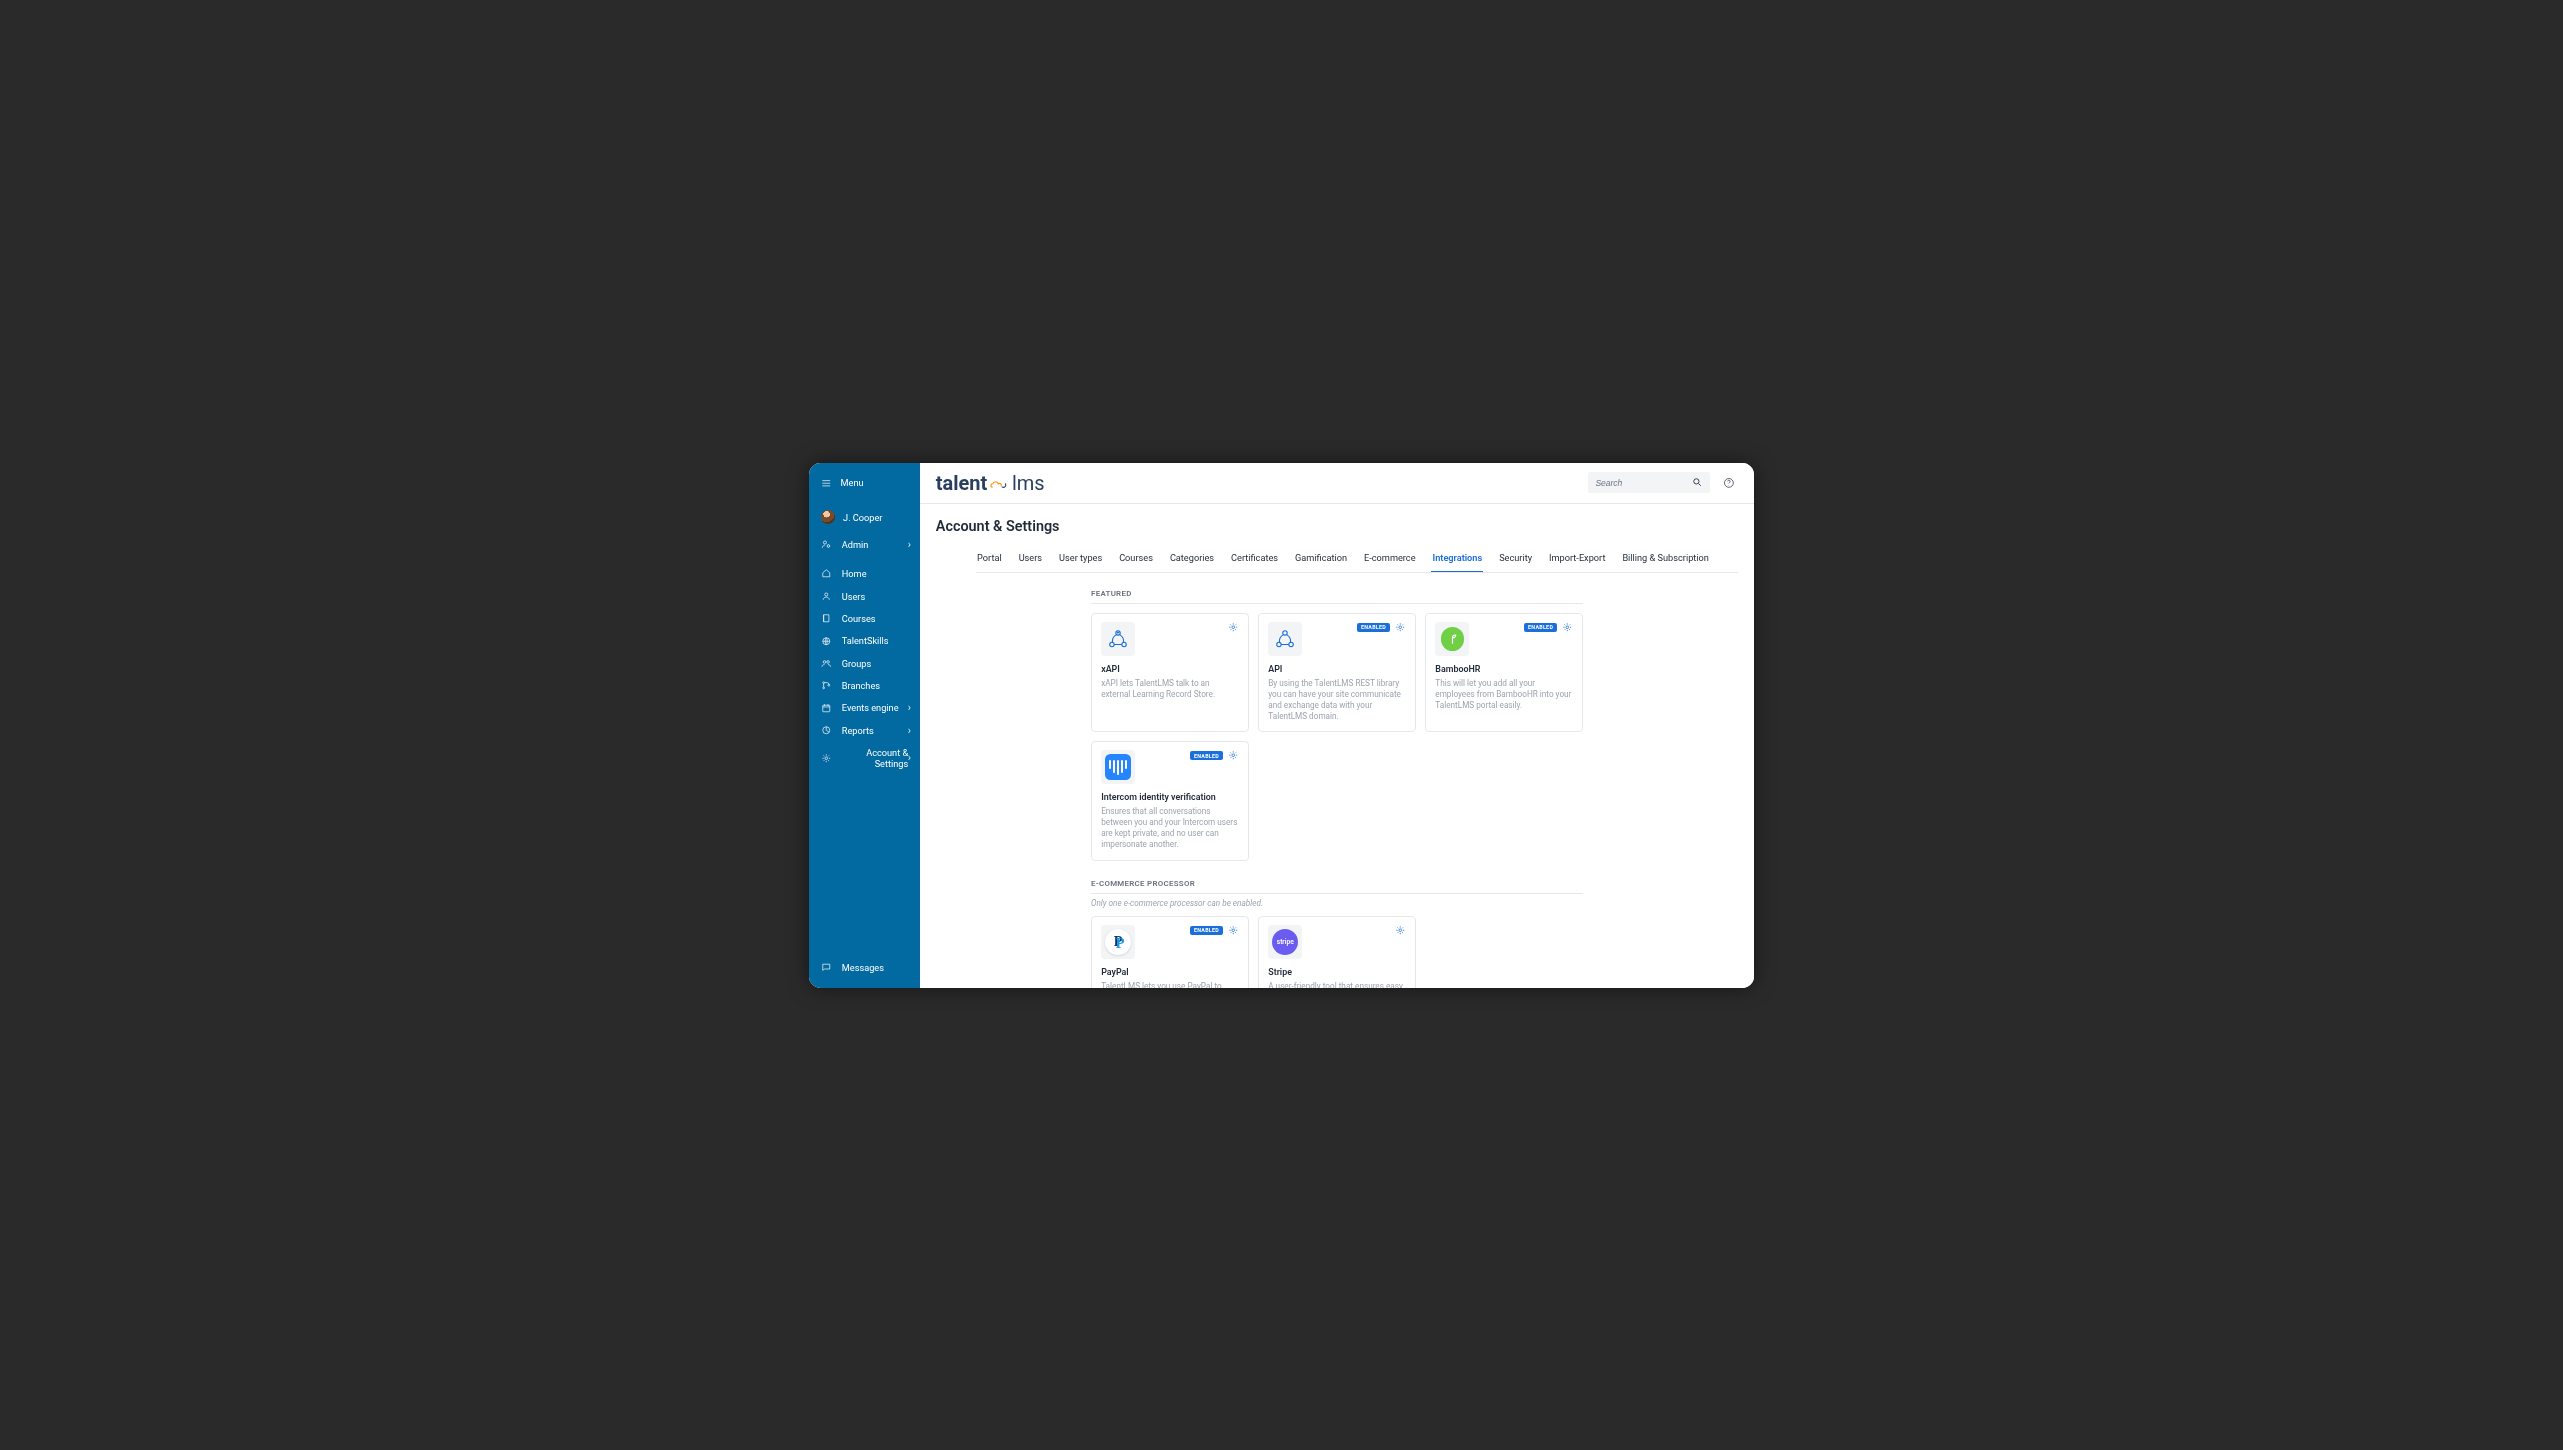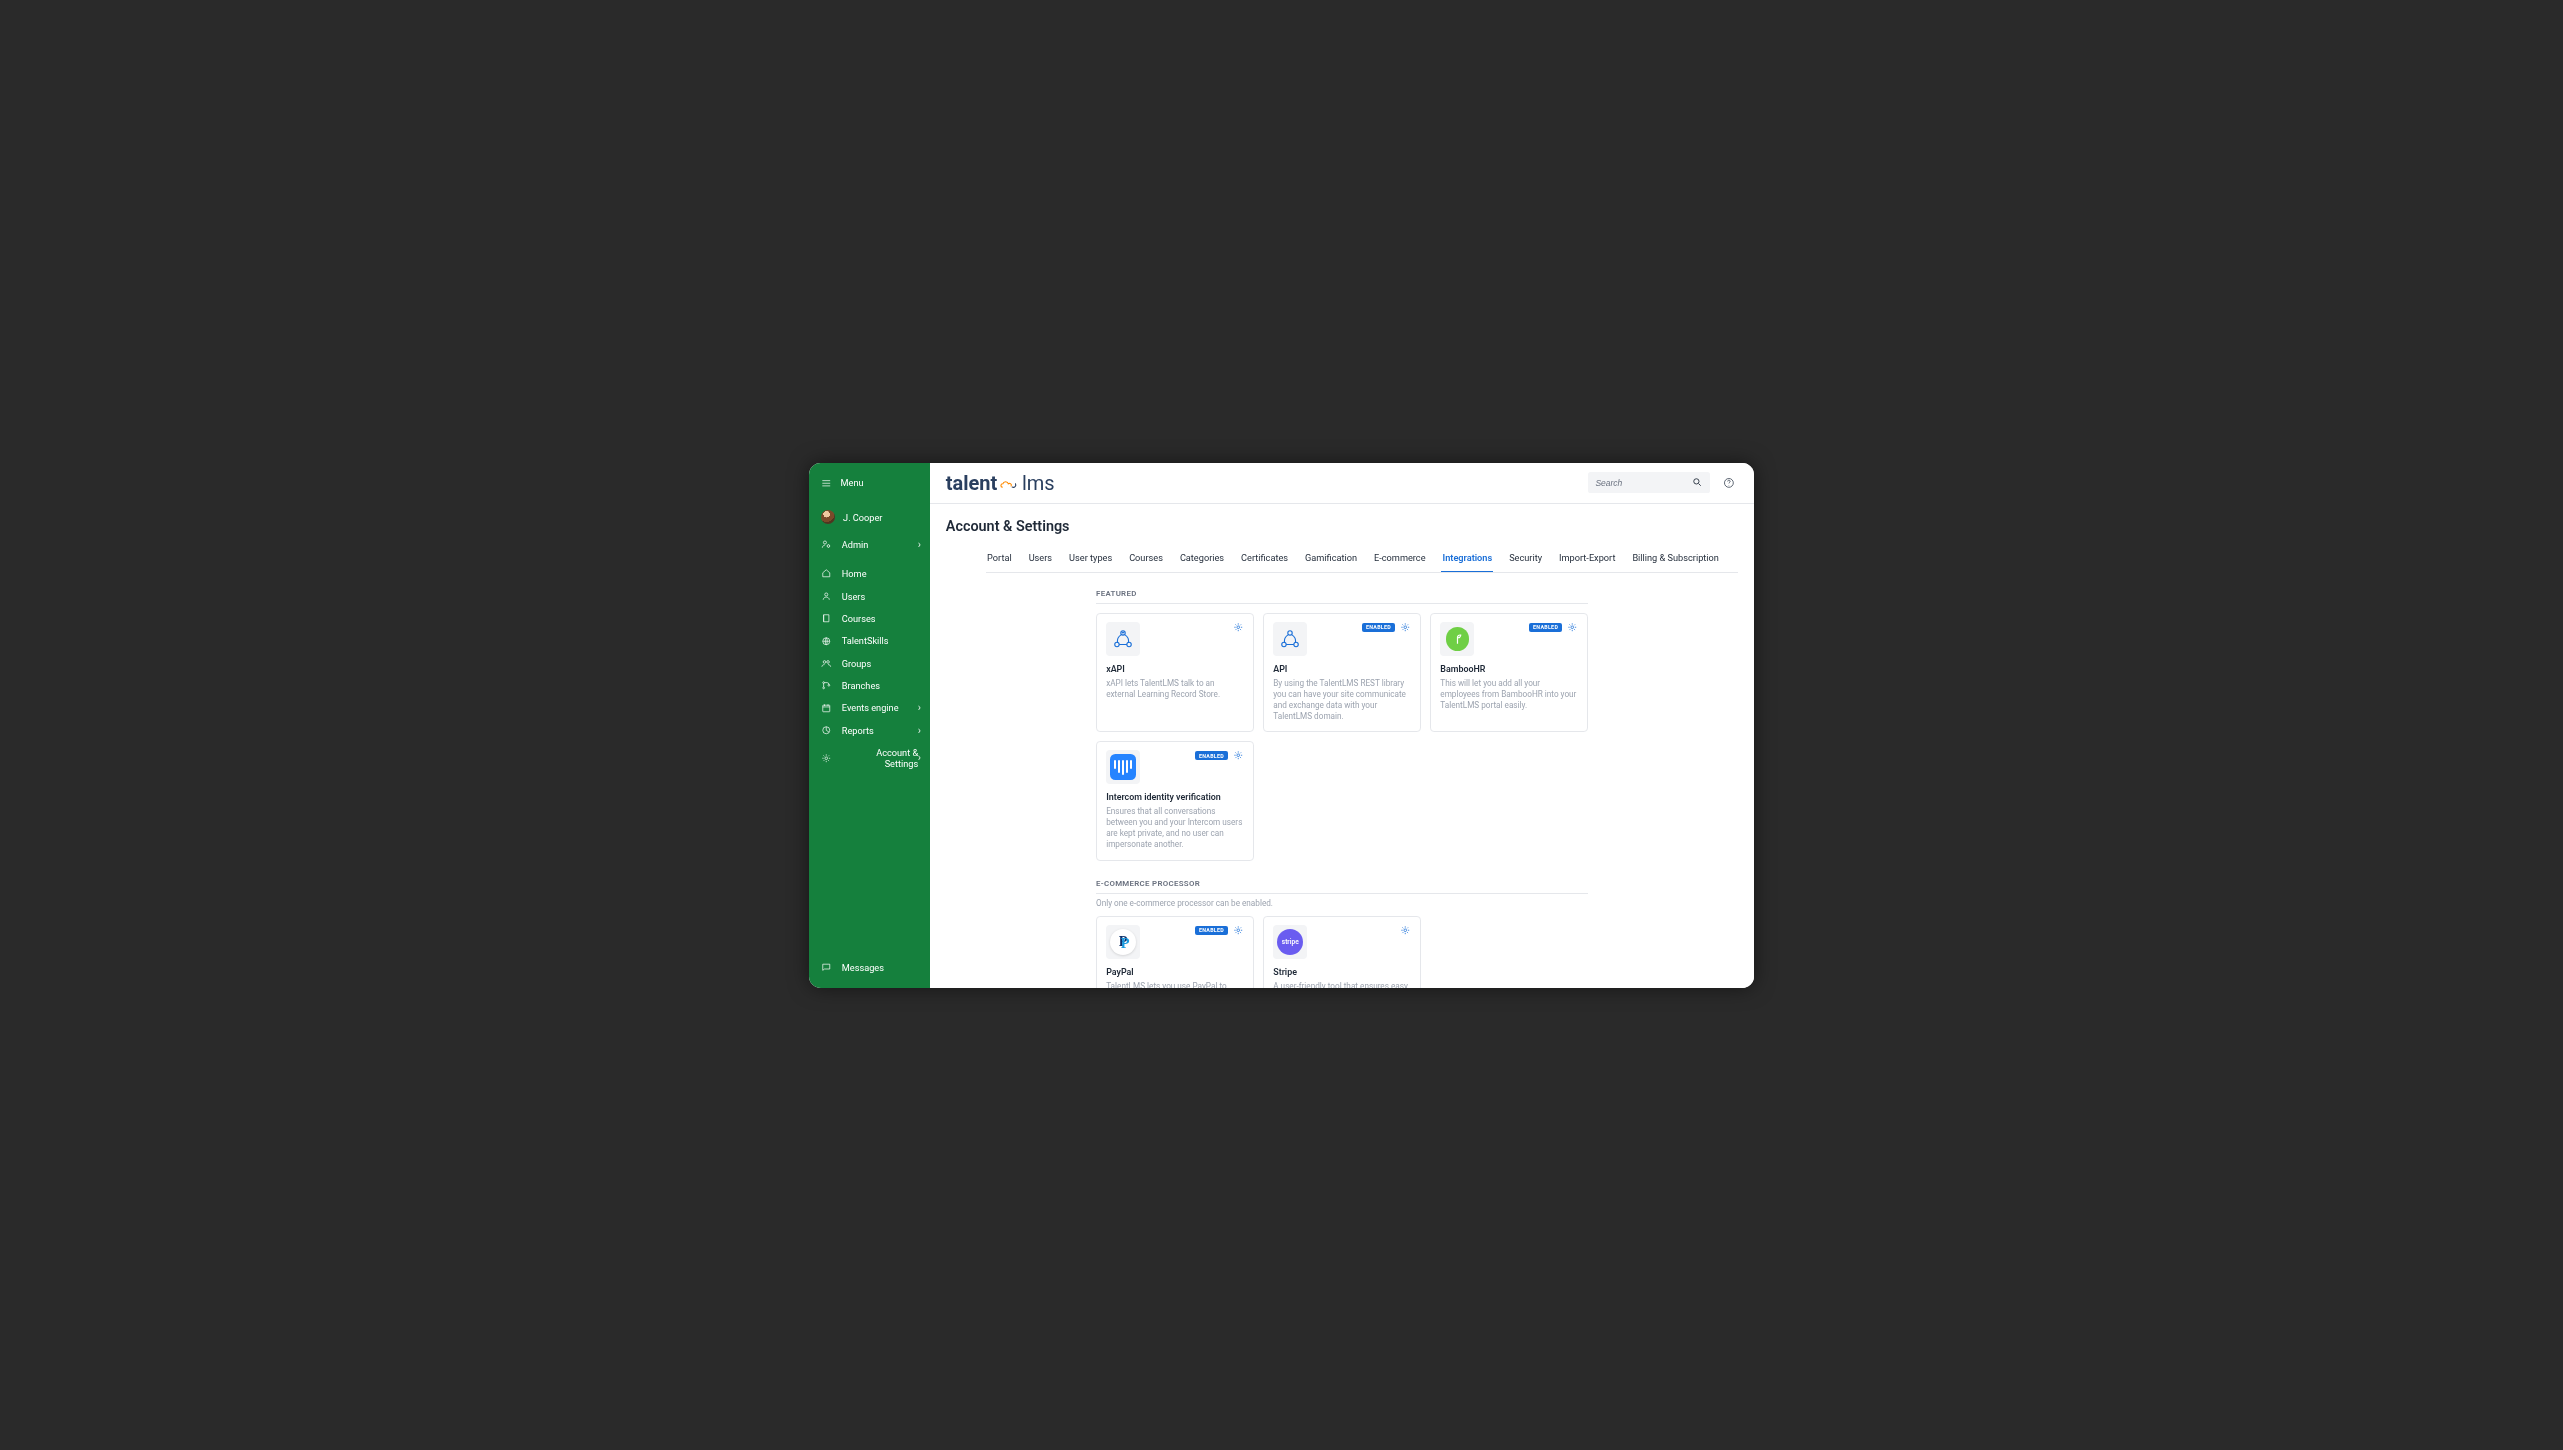--- a/index.html
+++ b/index.html
@@ -15,22 +15,22 @@
   .frame {
     width: 945px;
     height: 525px;
     background: #fff;
     border-radius: 11.8px;
     overflow: hidden;
     display: flex;
     box-shadow: 0 0 19.7px rgba(0,0,0,0.5);
   }
   .sidebar {
-    width: 121px;
-    background: #15803d;
+    width: 111px;
+    background: #0369a1;
     color: #fff;
     display: flex;
     flex-direction: column;
     padding: 9.2px 0;
     flex-shrink: 0;
   }
   .sb-top { padding: 0 11.8px 6.6px; }
   .sb-menu-btn {
     display: flex;
     align-items: center;
@@ -110,21 +110,21 @@
     border-bottom: 1.3px solid transparent;
   }
   .tab.active { color: #1a6fd8; font-weight: 600; border-bottom-color: #1a6fd8; }
 
   .sections { max-width: 492px; margin: 0 auto; }
   .section-label {
     font-size: 7.9px; font-weight: 600; color: #6b7280; letter-spacing: 0.3px;
     text-transform: uppercase; border-bottom: 0.7px solid #e5e7eb; padding-bottom: 5.3px;
     margin-bottom: 9.2px;
   }
-  .section-note { font-size: 8.2px; color: #9ca3af; margin: -5.3px 0 7.9px; }
+  .section-note { font-size: 8.2px; color: #9ca3af; margin: -5.3px 0 7.9px; font-style: italic; }
   .card-grid {
     display: grid; grid-template-columns: repeat(3, 1fr); gap: 9.2px;
     margin-bottom: 18.4px;
   }
   .card {
     border: 0.7px solid #e5e7eb; border-radius: 3.9px; padding: 7.9px 9.2px 9.2px;
     background: #fff; min-height: 97px;
   }
   .card-top { display: flex; justify-content: space-between; align-items: flex-start; }
   .card-icon {

